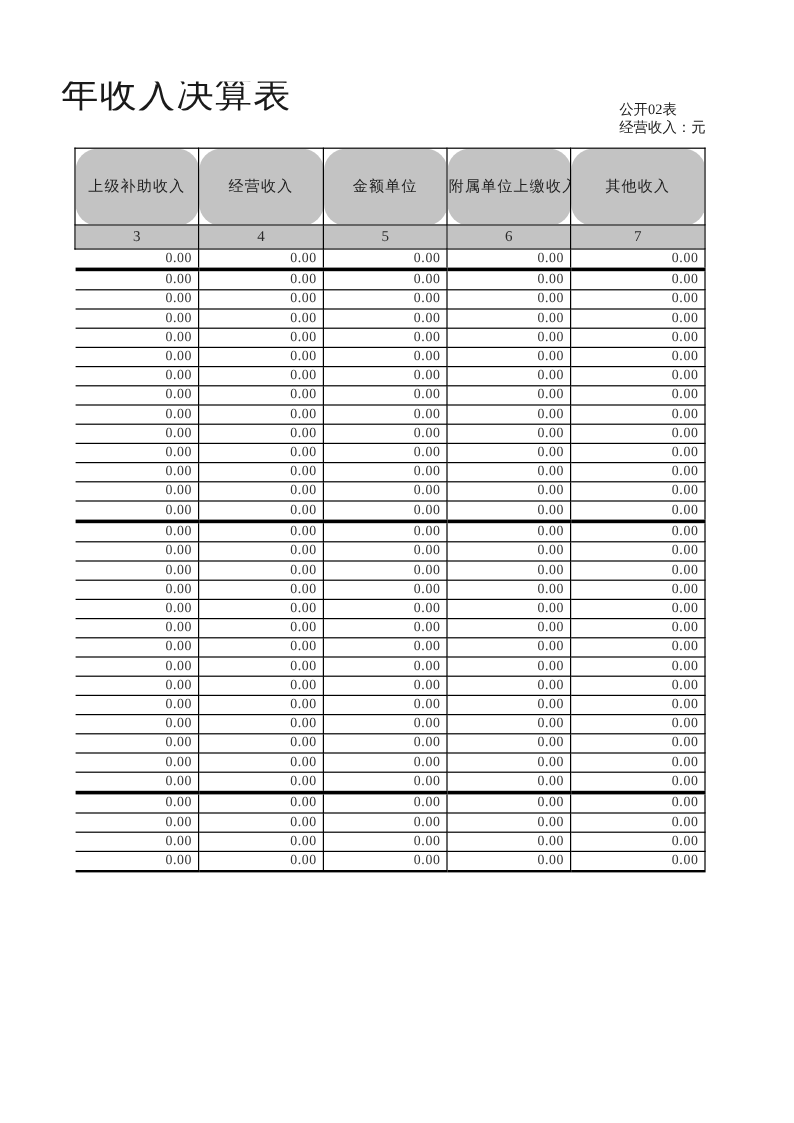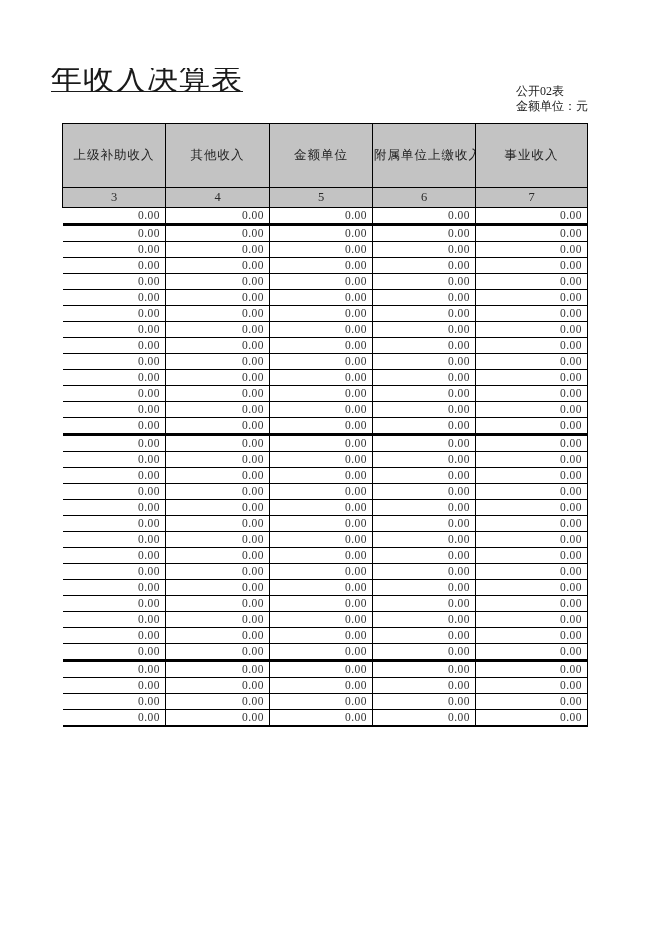--- a/index.html
+++ b/index.html
@@ -25,21 +25,20 @@
     height: 24px;
     overflow: hidden;
   }
   .title-clip .title-text {
     display: block;
     margin-top: -10px;
     font-size: 31px;
     letter-spacing: 1px;
     color: #1a1a1a;
     white-space: nowrap;
-    text-decoration: underline;
   }
 
   
   .corner-notes {
     position: absolute;
     top: 84px;
     right: 74px;
     text-align: left;
     font-size: 12px;
     line-height: 15px;
@@ -63,20 +62,21 @@
     white-space: nowrap;
   }
   thead th.col-label {
     height: 61px;
     background: #c3c3c3;
     font-size: 12.5px;
     text-align: center;
     vertical-align: middle;
     letter-spacing: 1px;
     color: #1f1f1f;
+    border-radius: 18px;
   }
   thead td.col-index {
     height: 17px;
     background: #c3c3c3;
     font-size: 12.5px;
     text-align: center;
     vertical-align: middle;
     color: #2a2a2a;
   }
   tbody td.value-cell {
@@ -100,38 +100,38 @@
 </style>
 </head>
 <body>
 
 <div class="title-clip">
   <span class="title-text">年收入决算表</span>
 </div>
 
 <div class="corner-notes">
   <div>公开02表</div>
-  <div>金额单位：元</div>
+  <div>经营收入：元</div>
 </div>
 
 <table class="income-table">
   <colgroup>
     <col style="width:103px">
     <col style="width:104px">
     <col style="width:103px">
     <col style="width:103px">
     <col style="width:112px">
   </colgroup>
   <thead>
     <tr>
         <th class="col-label">上级补助收入</th>
-        <th class="col-label">其他收入</th>
+        <th class="col-label">经营收入</th>
         <th class="col-label">金额单位</th>
         <th class="col-label">附属单位上缴收入</th>
-        <th class="col-label">事业收入</th>
+        <th class="col-label">其他收入</th>
       </tr>
     <tr>
         <td class="col-index">3</td>
         <td class="col-index">4</td>
         <td class="col-index">5</td>
         <td class="col-index">6</td>
         <td class="col-index">7</td>
       </tr>
   </thead>
   <tbody>

